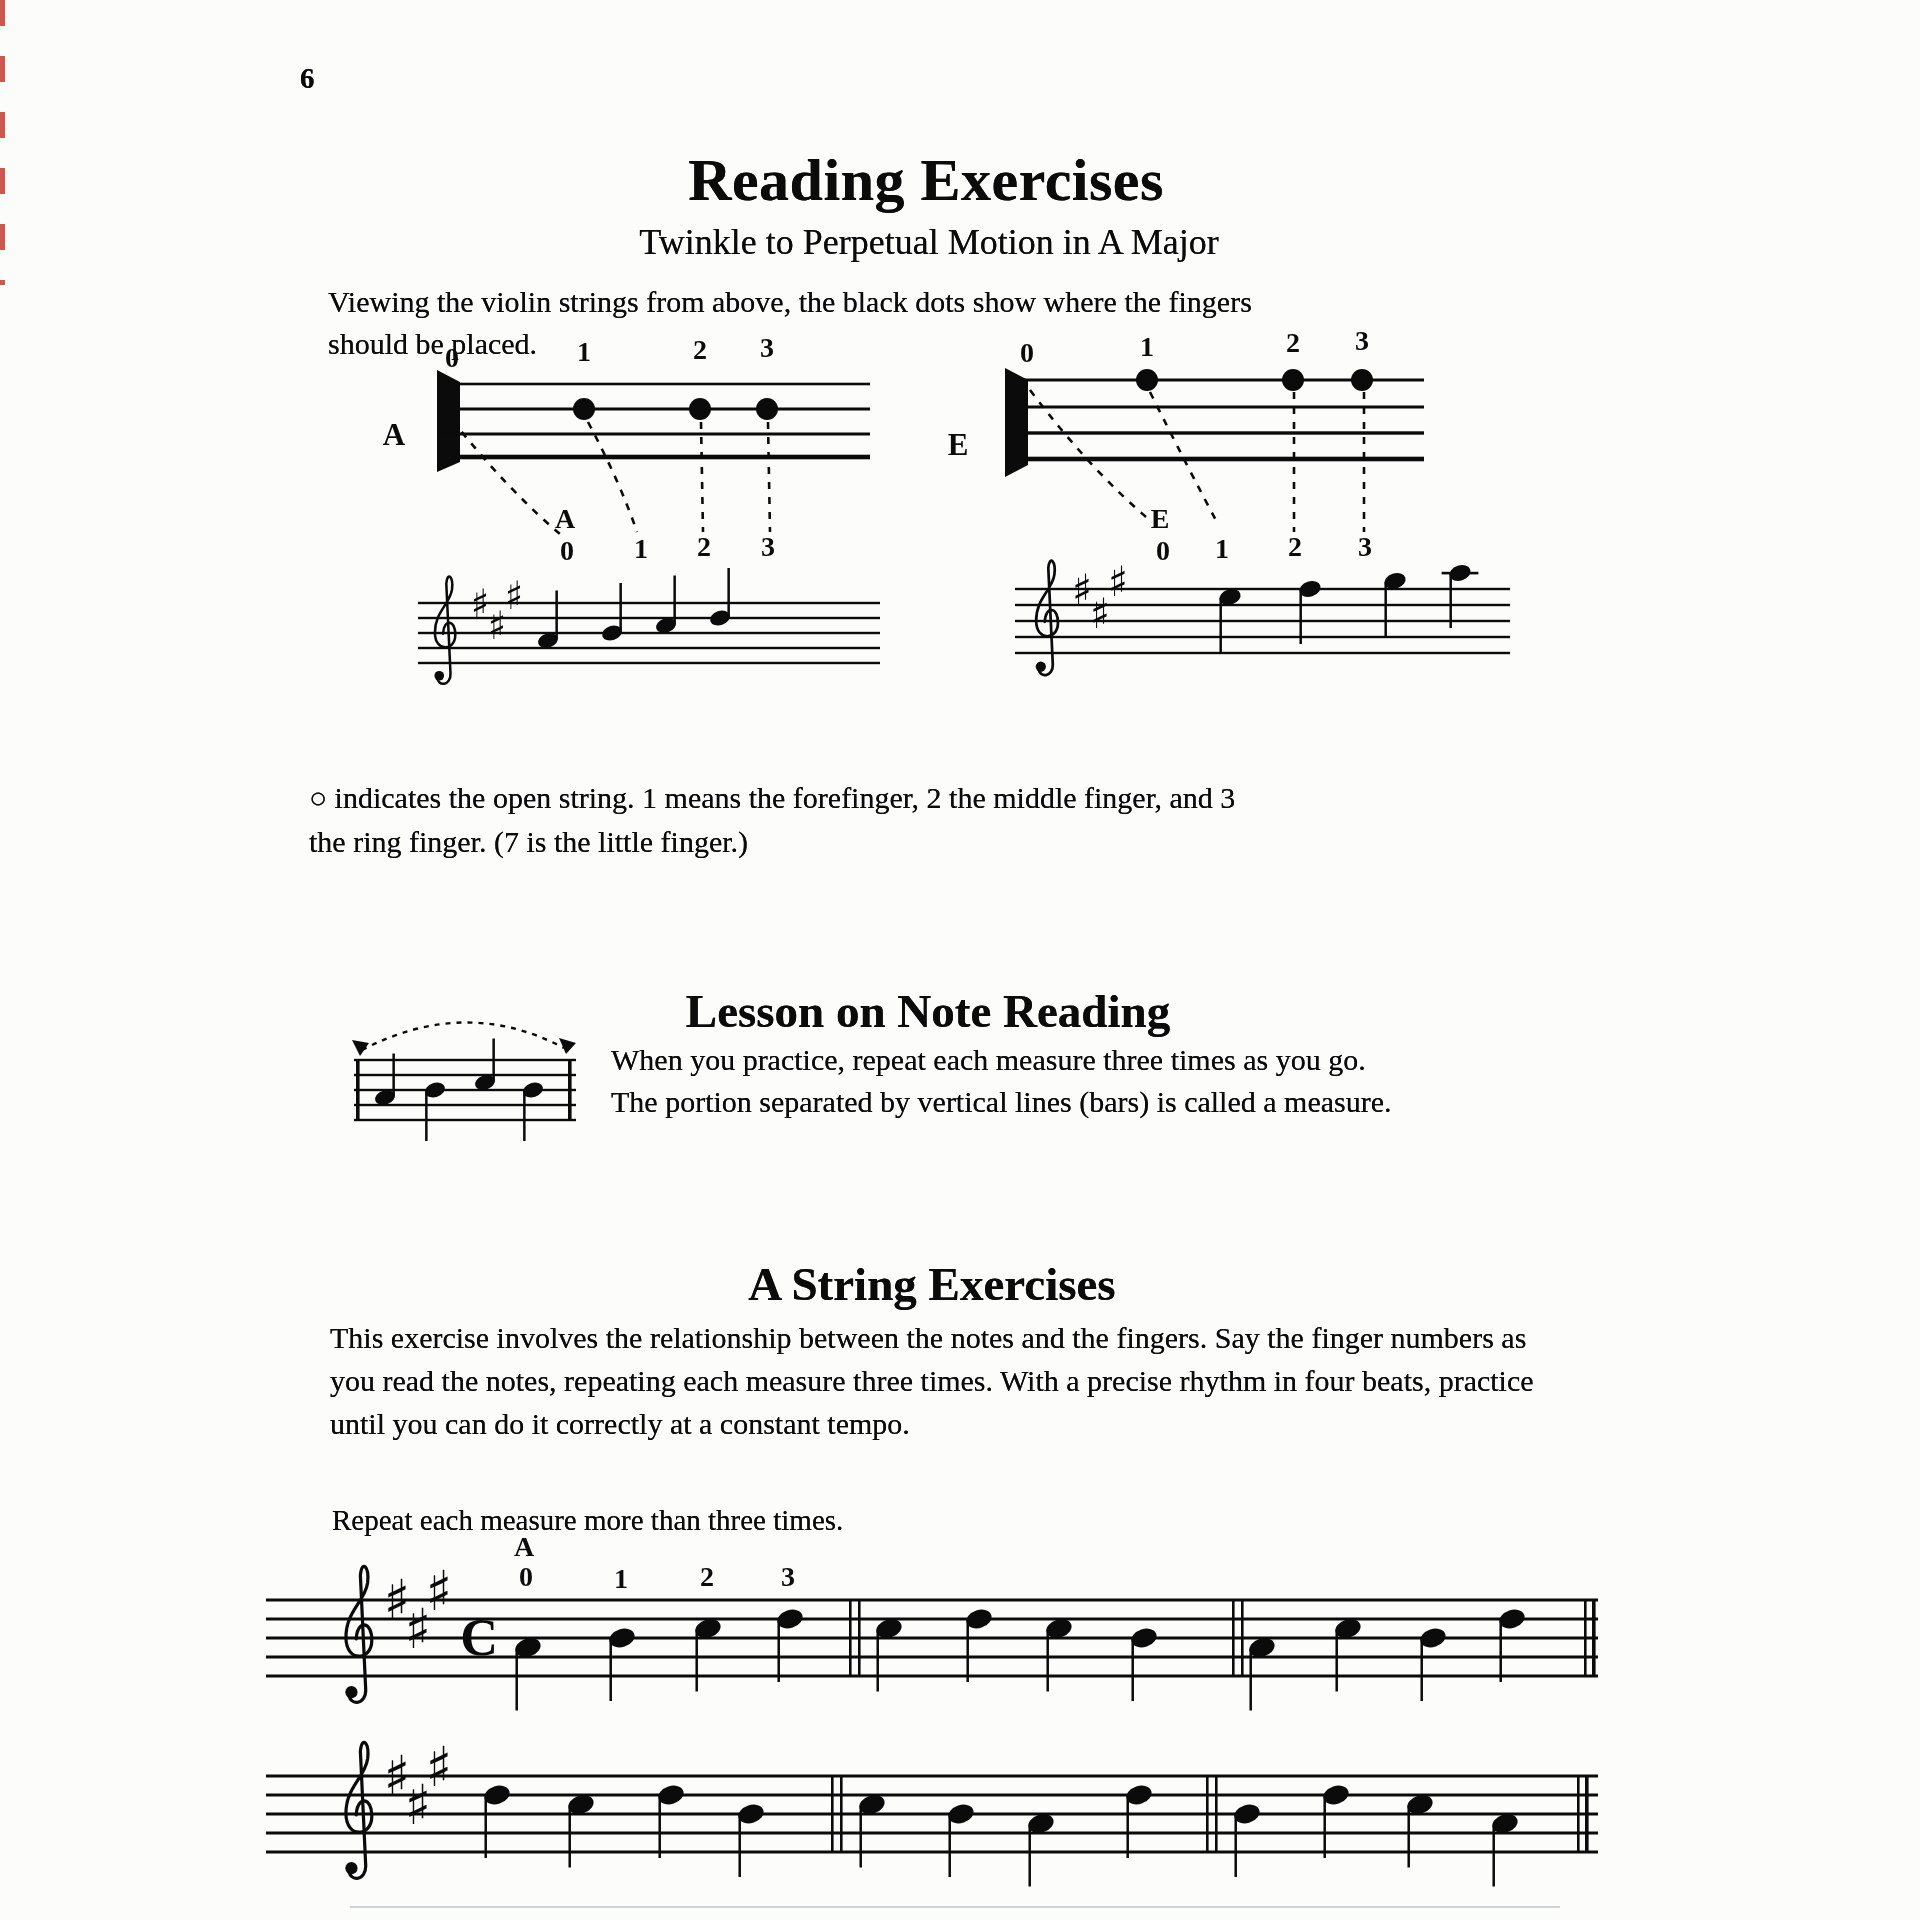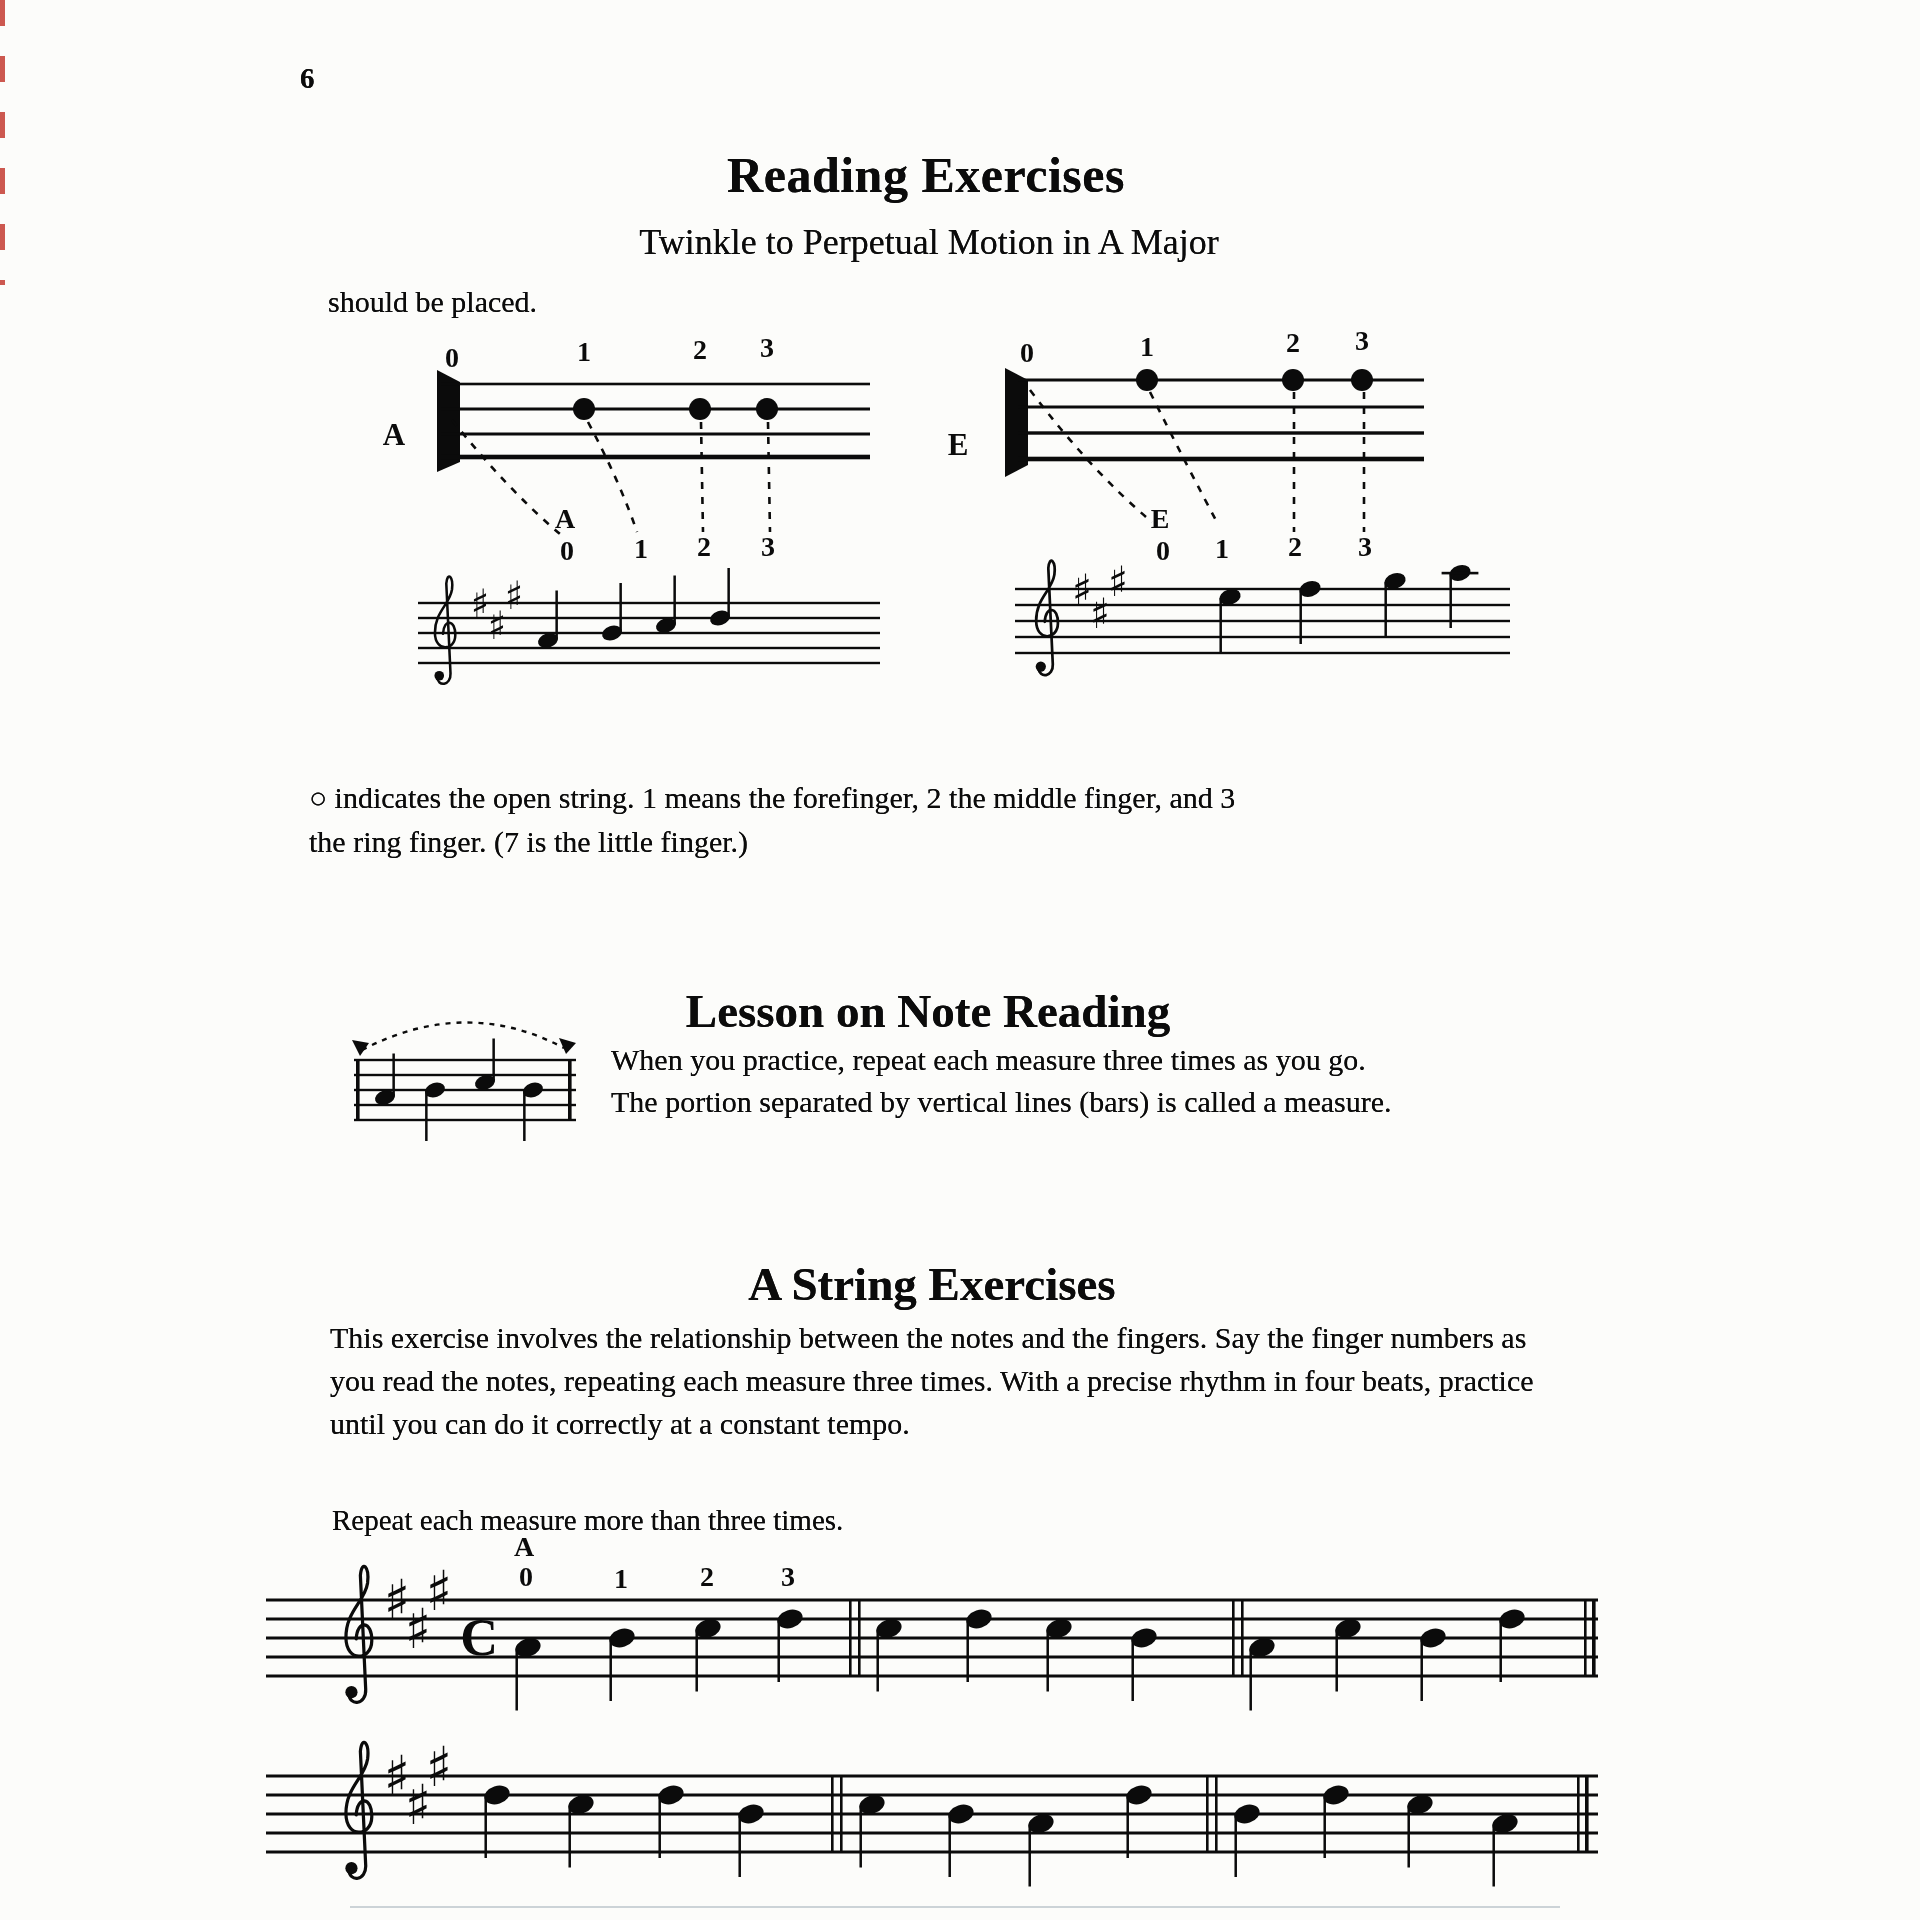--- a/index.html
+++ b/index.html
@@ -1,20 +1,20 @@
 <!DOCTYPE html>
 <html><head>
 <meta charset="utf-8">
 <style>
   html,body{margin:0;padding:0;}
   body{width:1920px;height:1920px;position:relative;background:#fcfcfa;overflow:hidden;
        font-family:"Liberation Serif","DejaVu Serif",serif;}
   .t{position:absolute;color:#0b0b0b;white-space:nowrap;text-shadow:0 0 0.5px #222;}
   .ctr{transform:translateX(-50%);}
-  .h1{font-size:50px;font-weight:700;letter-spacing:0.5px;text-align:center;}
+  .h1{font-size:60px;font-weight:700;letter-spacing:0.5px;text-align:center;}
   .h2{font-size:36px;font-weight:400;}
   .h3{font-size:47px;font-weight:700;}
   .body30{font-size:30px;line-height:42px;}
   .body30b{font-size:30px;line-height:44px;}
   .body30c{font-size:30px;line-height:43px;}
   .pagenum{font-size:29px;font-weight:700;}
   #art{position:absolute;left:0;top:0;}
   .red-edge{position:absolute;left:0;top:0;width:5px;height:285px;
     background:repeating-linear-gradient(180deg,#c43b31 0 26px,rgba(0,0,0,0) 26px 56px);opacity:.85;}
 </style>
@@ -323,20 +323,21 @@
     </g>
     <rect x="350" y="1906" width="1210" height="2" fill="#ccd3d7"></rect>
   </svg>
 
 <div class="t pagenum" style="left:300px;top:62px;">6</div>
 
 <div class="t h1 ctr" style="left:926px;top:146px;">Reading Exercises</div>
 <div class="t h2 ctr" style="left:929px;top:221px;">Twinkle to Perpetual Motion in A Major</div>
 
 <div class="t body30" style="left:328px;top:281px;">
+    <div>Viewing the violin strings from above, the black dots show where the fingers</div>
     <div>should be placed.</div>
   </div>
 
 <div class="t body30b" style="left:309px;top:776px;">
     <div>○ indicates the open string. 1 means the forefinger, 2 the middle finger, and 3</div>
     <div>the ring finger. (7 is the little finger.)</div>
   </div>
 
 <div class="t h3 ctr" style="left:928px;top:984px;text-align:right;">Lesson on Note Reading</div>
 

